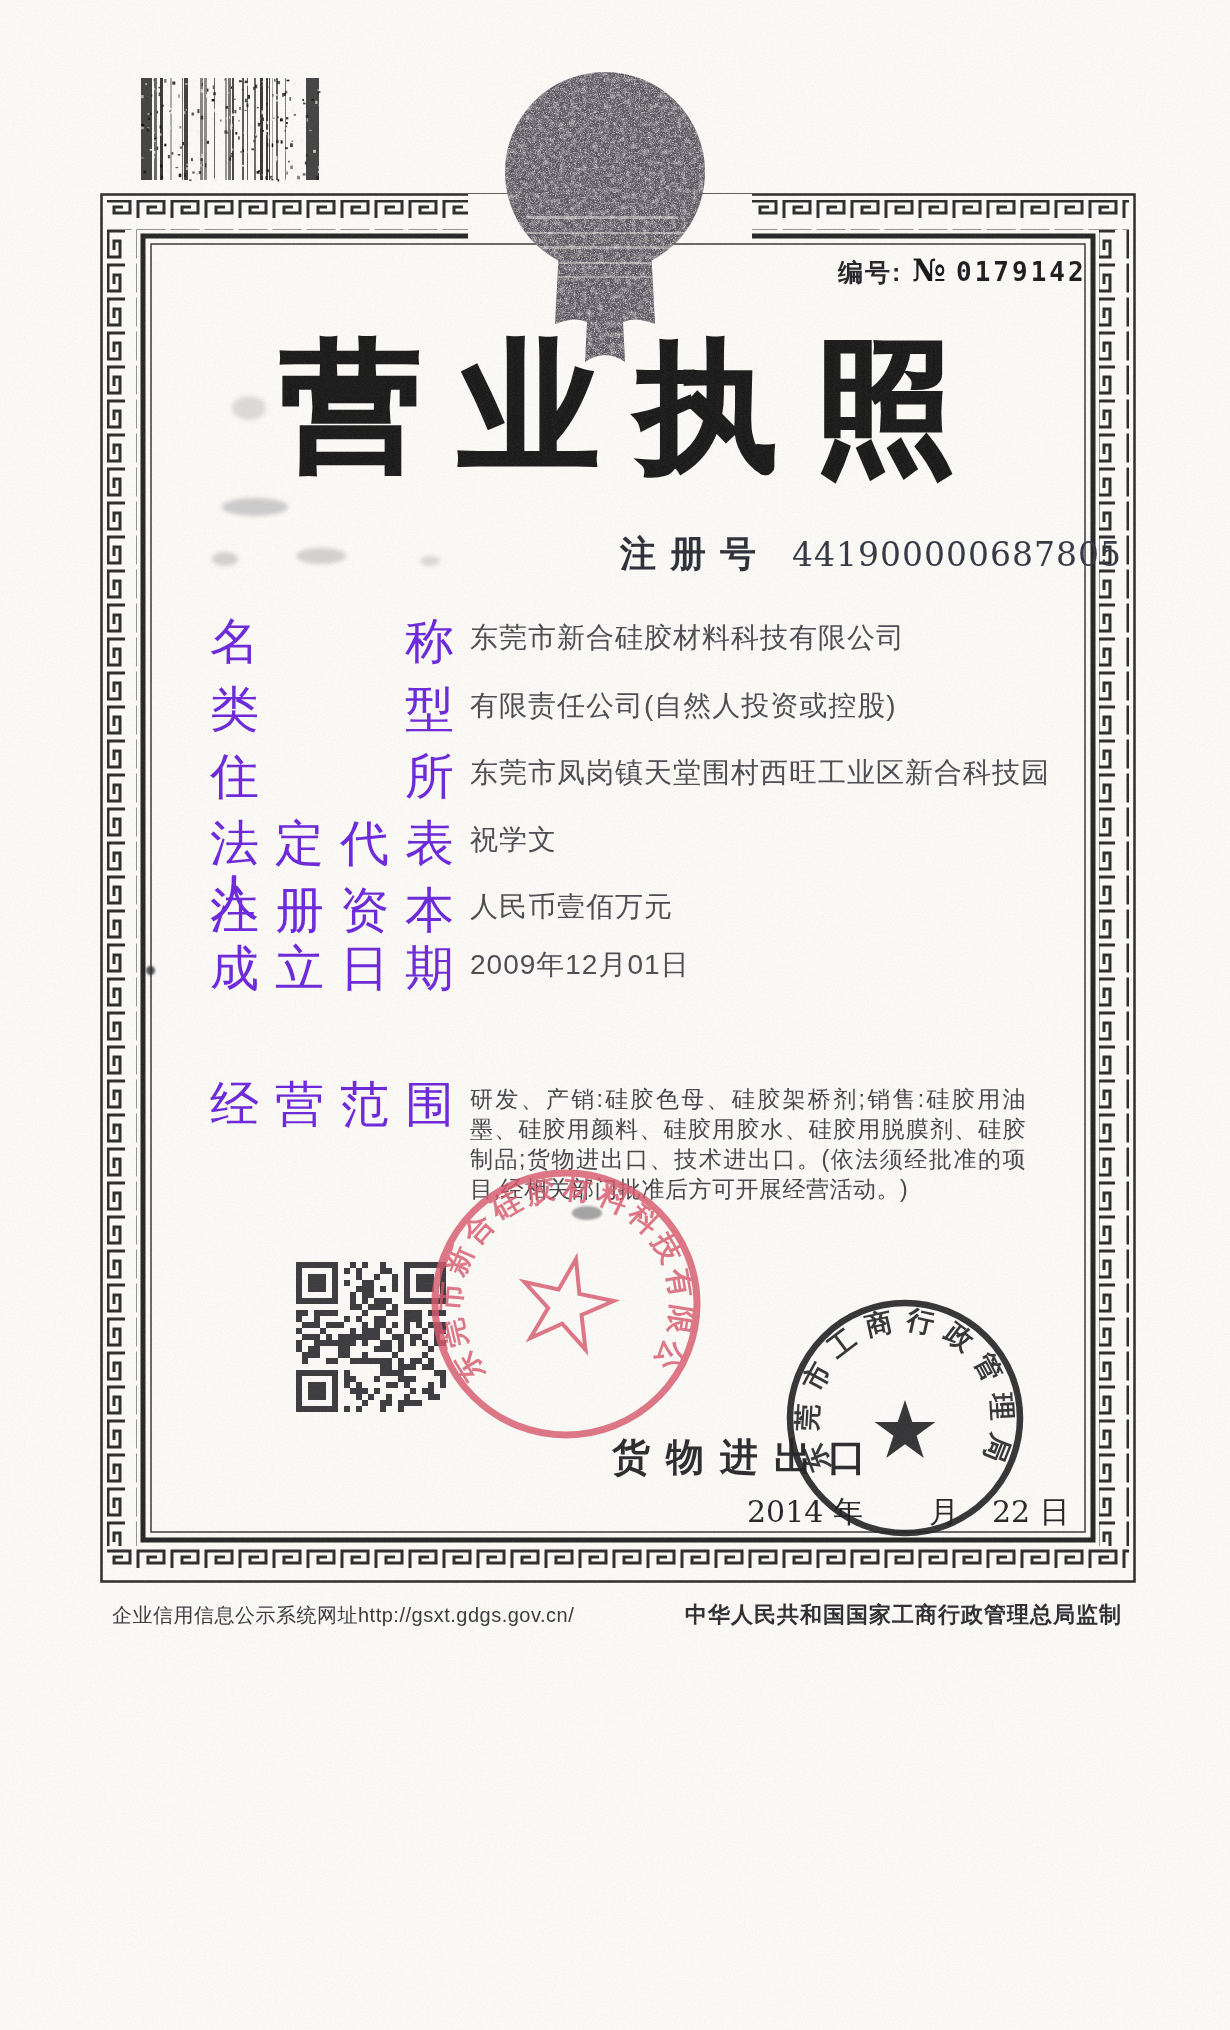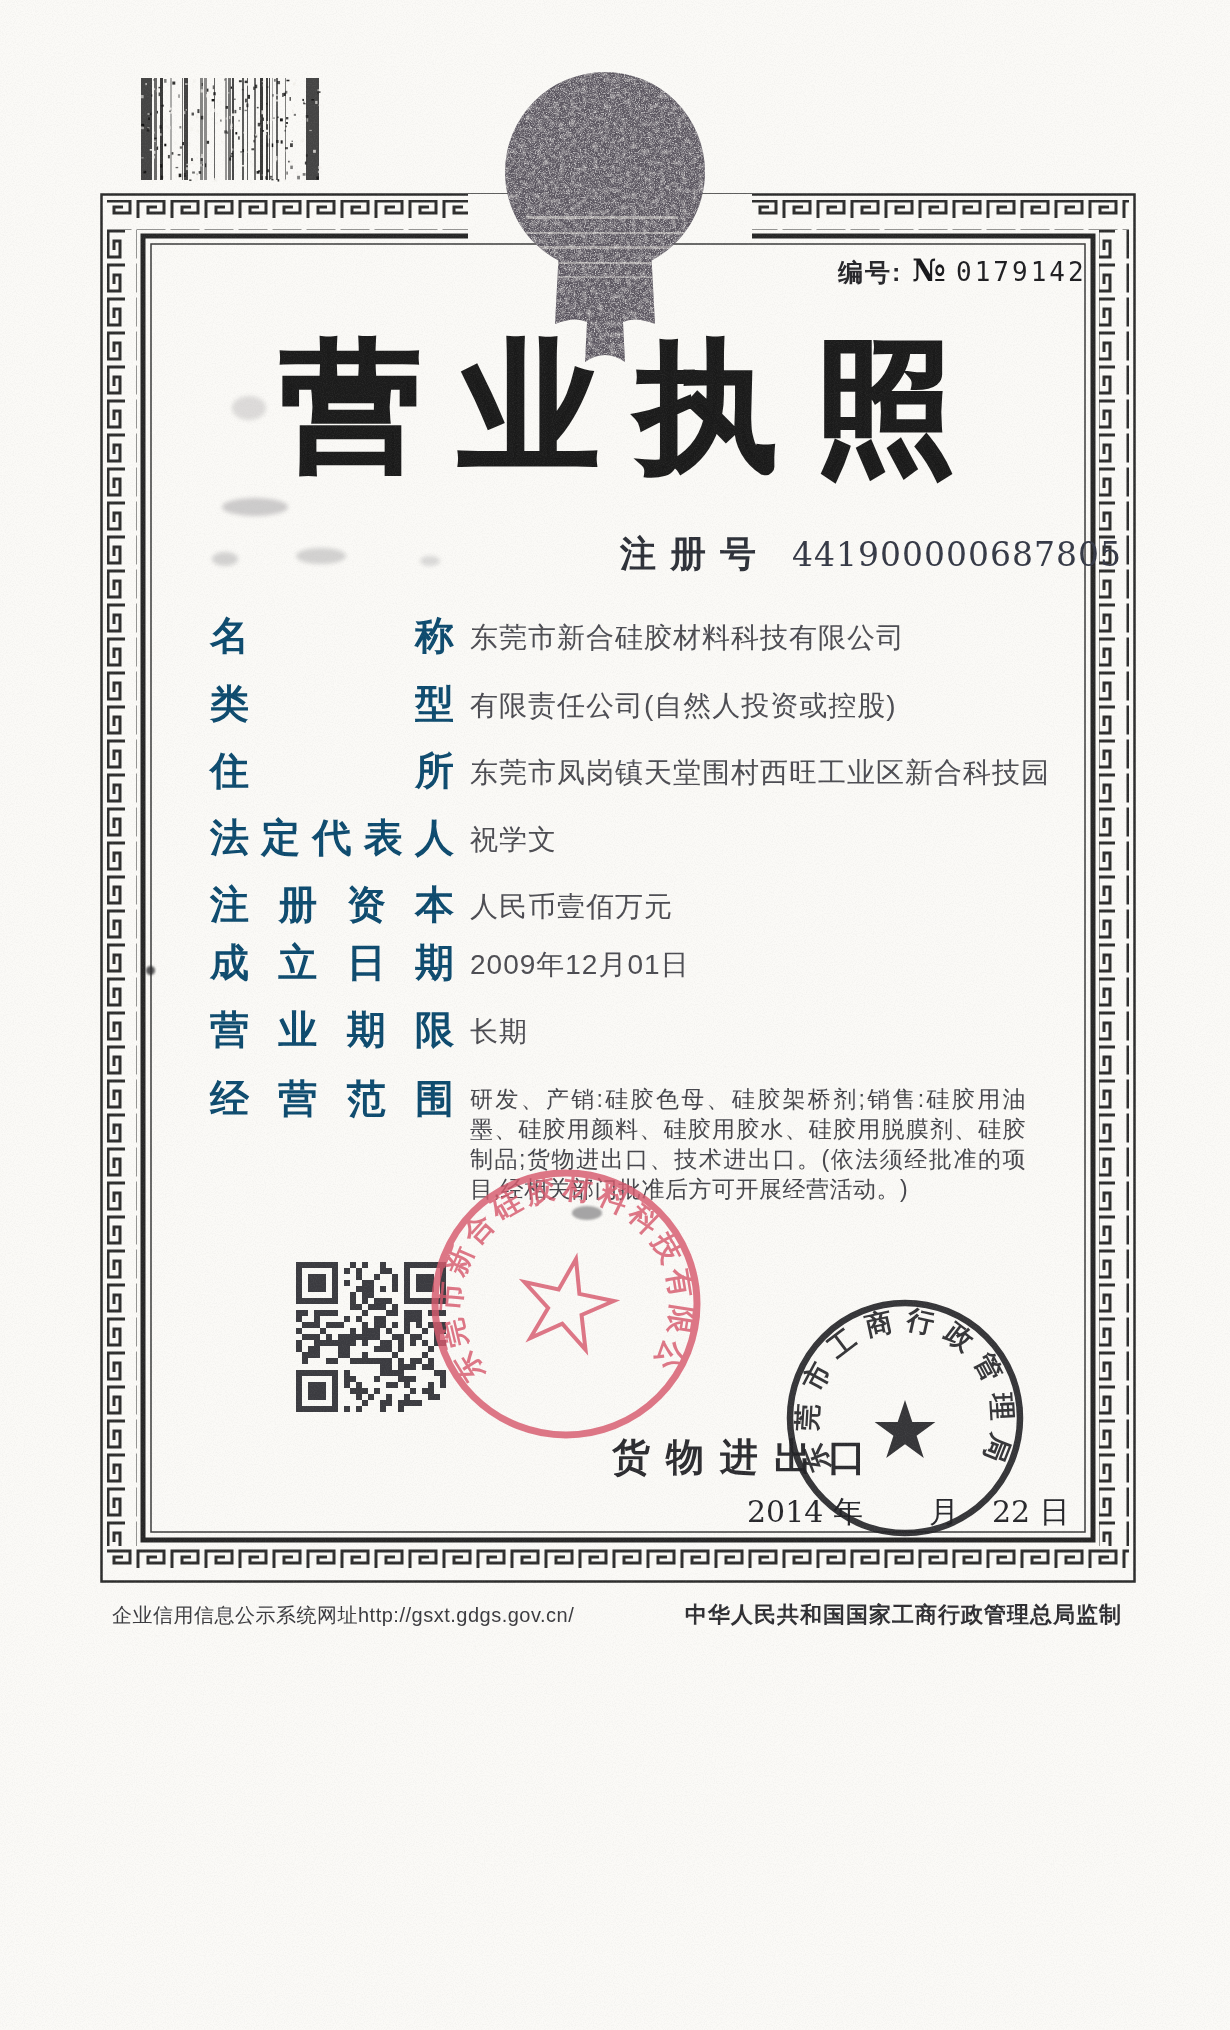--- a/index.html
+++ b/index.html
@@ -4,37 +4,37 @@
 <style>
   html,body{margin:0;padding:0;background:#e9e8e4;}
   .page{position:relative;width:1230px;height:2030px;background:#fbfaf7;overflow:hidden;
         font-family:"Liberation Sans",sans-serif;}
   .abs{position:absolute;}
 
   
   .serial{left:838px;top:252px;display:flex;align-items:baseline;gap:10px;color:#26262a;}
   .serial .s-label{font-size:25px;font-weight:600;letter-spacing:2px;}
   .serial .s-sym{font-size:31px;font-weight:800;font-family:"DejaVu Serif",serif;color:#17171a;}
-  .serial .s-num{font-size:26px;font-weight:400;font-family:"DejaVu Sans Mono",monospace;
+  .serial .s-num{font-size:26px;font-weight:700;font-family:"DejaVu Sans Mono",monospace;
                  letter-spacing:3px;color:#1d1d20;text-align:center;}
 
   
   .title{left:100px;top:330px;width:1036px;text-align:center;font-size:140px;line-height:1.1;
          font-weight:900;color:#191919;letter-spacing:38px;text-indent:38px;
          -webkit-text-stroke:3px #1b1b1b;}
 
   
   .regno{left:620px;top:530px;display:flex;align-items:baseline;justify-content:flex-end;}
   .regno-label{font-size:36px;font-weight:600;letter-spacing:14px;color:#2d3038;}
   .regno-num{margin-left:22px;font-size:33px;font-family:"DejaVu Serif",serif;
              letter-spacing:1px;color:#343845;}
 
   
   .f-row{position:absolute;left:210px;display:flex;align-items:flex-start;}
-  .f-label{width:244px;flex:none;font-size:39px;line-height:1.1;font-weight:700;color:#0c4a6e;
+  .f-label{width:244px;flex:none;font-size:49px;line-height:1.1;font-weight:400;color:#6d28d9;
            text-align:justify;text-align-last:justify;}
   .f-value{margin-left:16px;padding-top:7px;font-size:28px;color:#4c4c52;letter-spacing:1px;
            line-height:1.15;white-space:nowrap;}
   .f-label.scope{position:absolute;left:210px;top:1078px;}
   .f-para{position:absolute;left:470px;top:1084px;width:556px;font-size:23px;line-height:30px;
           color:#45454b;text-align:justify;letter-spacing:0.5px;}
 
   
   .registrar{left:612px;top:1432px;font-size:38px;font-weight:700;letter-spacing:16px;color:#2c2c30;}
   .issue-date{left:747px;top:1492px;display:flex;align-items:baseline;font-size:30px;
@@ -434,24 +434,20 @@
     <div class="f-value">东莞市凤岗镇天堂围村西旺工业区新合科技园</div>
   </div>
   <div class="f-row" style="top:884px">
     <div class="f-label">注册资本</div>
     <div class="f-value">人民币壹佰万元</div>
   </div>
   <div class="f-row" style="top:942px">
     <div class="f-label">成立日期</div>
     <div class="f-value">2009年12月01日</div>
   </div>
-  <div class="f-row" style="top:1009px">
-    <div class="f-label">营业期限</div>
-    <div class="f-value">长期</div>
-  </div>
   <div class="f-label scope">经营范围</div>
   <div class="f-para">研发、产销:硅胶色母、硅胶架桥剂;销售:硅胶用油墨、硅胶用颜料、硅胶用胶水、硅胶用脱膜剂、硅胶制品;货物进出口、技术进出口。(依法须经批准的项目,经相关部门批准后方可开展经营活动。)</div>
 
   <svg id="qr-svg" class="abs" style="left:296px;top:1262px" width="150" height="150" viewBox="0 0 25 25" shape-rendering="crispEdges">
       <rect x="0" y="0" width="7" height="1" fill="#3b3b40"></rect>
       <rect x="0" y="6" width="7" height="1" fill="#3b3b40"></rect>
       <rect x="0" y="1" width="1" height="5" fill="#3b3b40"></rect>
       <rect x="6" y="1" width="1" height="5" fill="#3b3b40"></rect>
       <rect x="2" y="2" width="3" height="3" fill="#3b3b40"></rect>
       <rect x="18" y="0" width="7" height="1" fill="#3b3b40"></rect>

